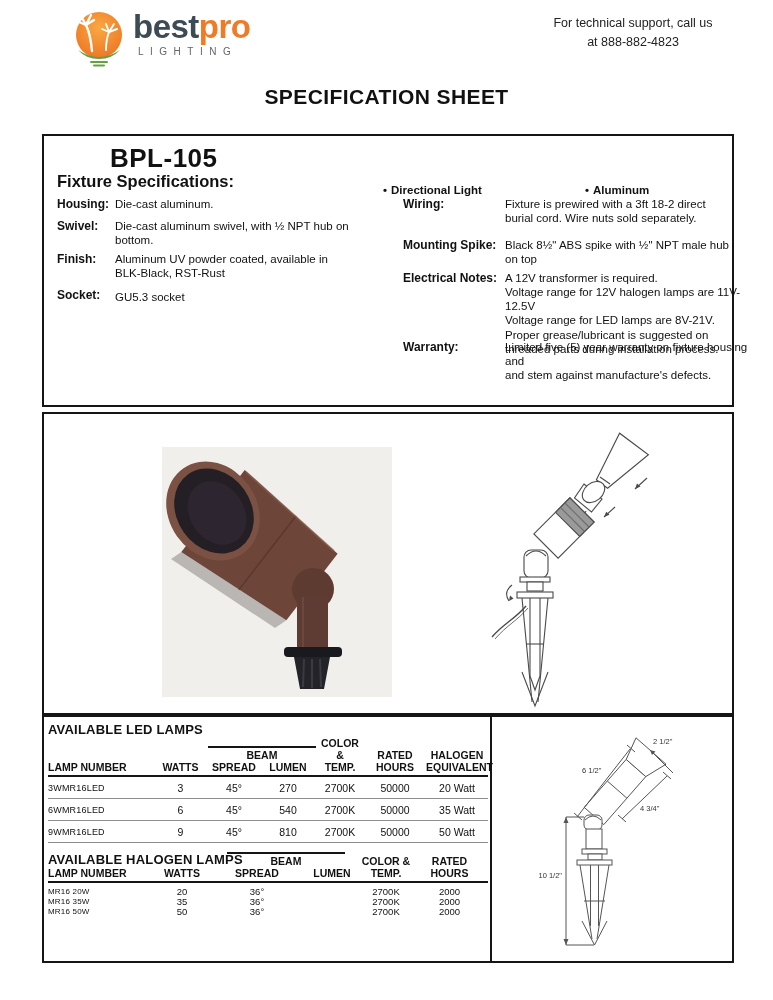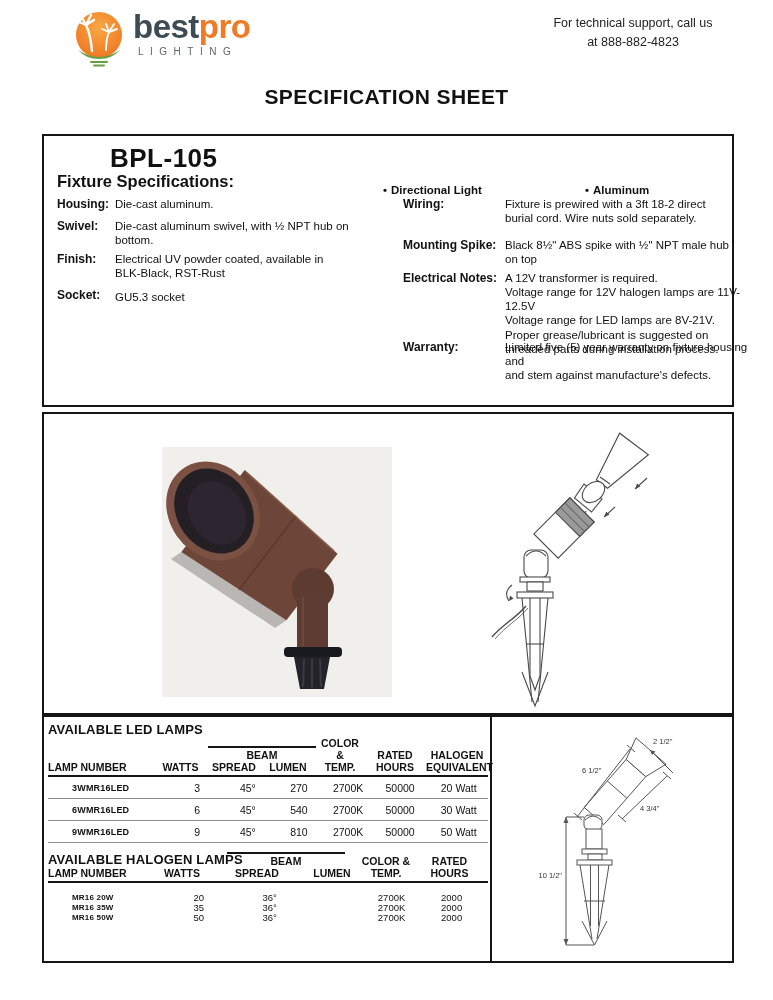--- a/index.html
+++ b/index.html
@@ -42,31 +42,31 @@
   .tbl-title{font-size:13px;font-weight:bold;letter-spacing:0.2px;}
   .trow{display:flex;align-items:flex-end;}
   .c{text-align:center;}
   .hd{font-size:10.5px;font-weight:bold;}
   .lc1{width:105px;text-align:left;}.lc2{width:55px;}.lc3{width:52px;}.lc4{width:56px;}
   .lc5{width:48px;}.lc6{width:62px;}.lc7{width:62px;}
   .spacer-led{width:160px;}
   .beamspan-led{width:108px;border-top:2px solid #151515;padding-top:1px;}
   .led-header{border-bottom:2.5px solid #151515;padding-bottom:2px;}
   .led-row{height:21px;align-items:center;border-bottom:1px solid #8d8d8d;font-size:10.5px;}
-  .lampnum{font-size:9px;font-weight:bold;letter-spacing:0.2px;margin-left:24px;}
+  .lampnum{font-size:9px;font-weight:normal;letter-spacing:0.2px;}
   .hc1{width:105px;text-align:left;}.hc2{width:58px;}.hc3{width:92px;}.hc4{width:58px;}
   .hc5{width:50px;}.hc6{width:77px;}
   .hal{margin-top:9px;}
   .hal-title-cell{width:163px;white-space:nowrap;overflow:visible;}
   .beamspan-hal{width:150px;}
   .beamspan-hal .ol{display:block;width:118px;margin:0 auto;border-top:2px solid #151515;padding-top:1px;font-size:10.5px;font-weight:bold;}
   .hal-header{border-bottom:2.5px solid #151515;padding-bottom:2px;}
   .hal-row{height:10px;align-items:center;font-size:9.5px;}
   .hal-row .lampnum{font-size:8px;}
-  .hal-rows{padding-top:9px;}
+  .hal-rows{padding-top:3px;}
 
   
   .photo{left:118px;top:33px;width:230px;height:250px;background:#f1efec;}
   .exploded{left:440px;top:0px;}
   .dimsvg{left:452px;top:4px;}
 
   svg text{font-family:"Liberation Sans","DejaVu Sans",sans-serif;}
 </style>
 </head>
 <body>
@@ -119,21 +119,21 @@
       <span class="lbl">Housing:</span>
       <span class="val" style="width:235px">Die-cast aluminum.</span>
     </div>
     <div class="abs spec-row lrow" style="top:83px">
       <span class="lbl">Swivel:</span>
       <span class="val" style="width:235px">Die-cast aluminum swivel, with ½ NPT hub on
 bottom.</span>
     </div>
     <div class="abs spec-row lrow" style="top:116px">
       <span class="lbl">Finish:</span>
-      <span class="val" style="width:235px"><span>Electrical UV powder coated, available in</span><span class="bold-line">BLK-Black, RST-Rust</span></span>
+      <span class="val" style="width:235px"><span>Aluminum UV powder coated, available in</span><span class="bold-line">BLK-Black, RST-Rust</span></span>
     </div>
     <div class="abs spec-row lrow" style="top:152px">
       <span class="lbl">Socket:</span>
       <span class="val" style="width:235px;padding-top:2px">GU5.3 socket</span>
     </div>
 
     <div class="abs bullet-item" style="left:339px;top:12px"><span class="bullet-dot">•</span><span>Directional Light</span></div>
     <div class="abs bullet-item" style="left:541px;top:12px"><span class="bullet-dot">•</span><span>Aluminum</span></div>
 
     <div class="abs spec-row r rrow" style="top:61px">
@@ -262,21 +262,21 @@
         <div class="c lc6">50000</div>
         <div class="c lc7">20 Watt</div>
       </div>
       <div class="trow led-row">
         <div class="c lc1 lampnum">6WMR16LED</div>
         <div class="c lc2">6</div>
         <div class="c lc3">45°</div>
         <div class="c lc4">540</div>
         <div class="c lc5">2700K</div>
         <div class="c lc6">50000</div>
-        <div class="c lc7">30 Watt</div>
+        <div class="c lc7">35 Watt</div>
       </div>
       <div class="trow led-row">
         <div class="c lc1 lampnum">9WMR16LED</div>
         <div class="c lc2">9</div>
         <div class="c lc3">45°</div>
         <div class="c lc4">810</div>
         <div class="c lc5">2700K</div>
         <div class="c lc6">50000</div>
         <div class="c lc7">50 Watt</div>
       </div>

